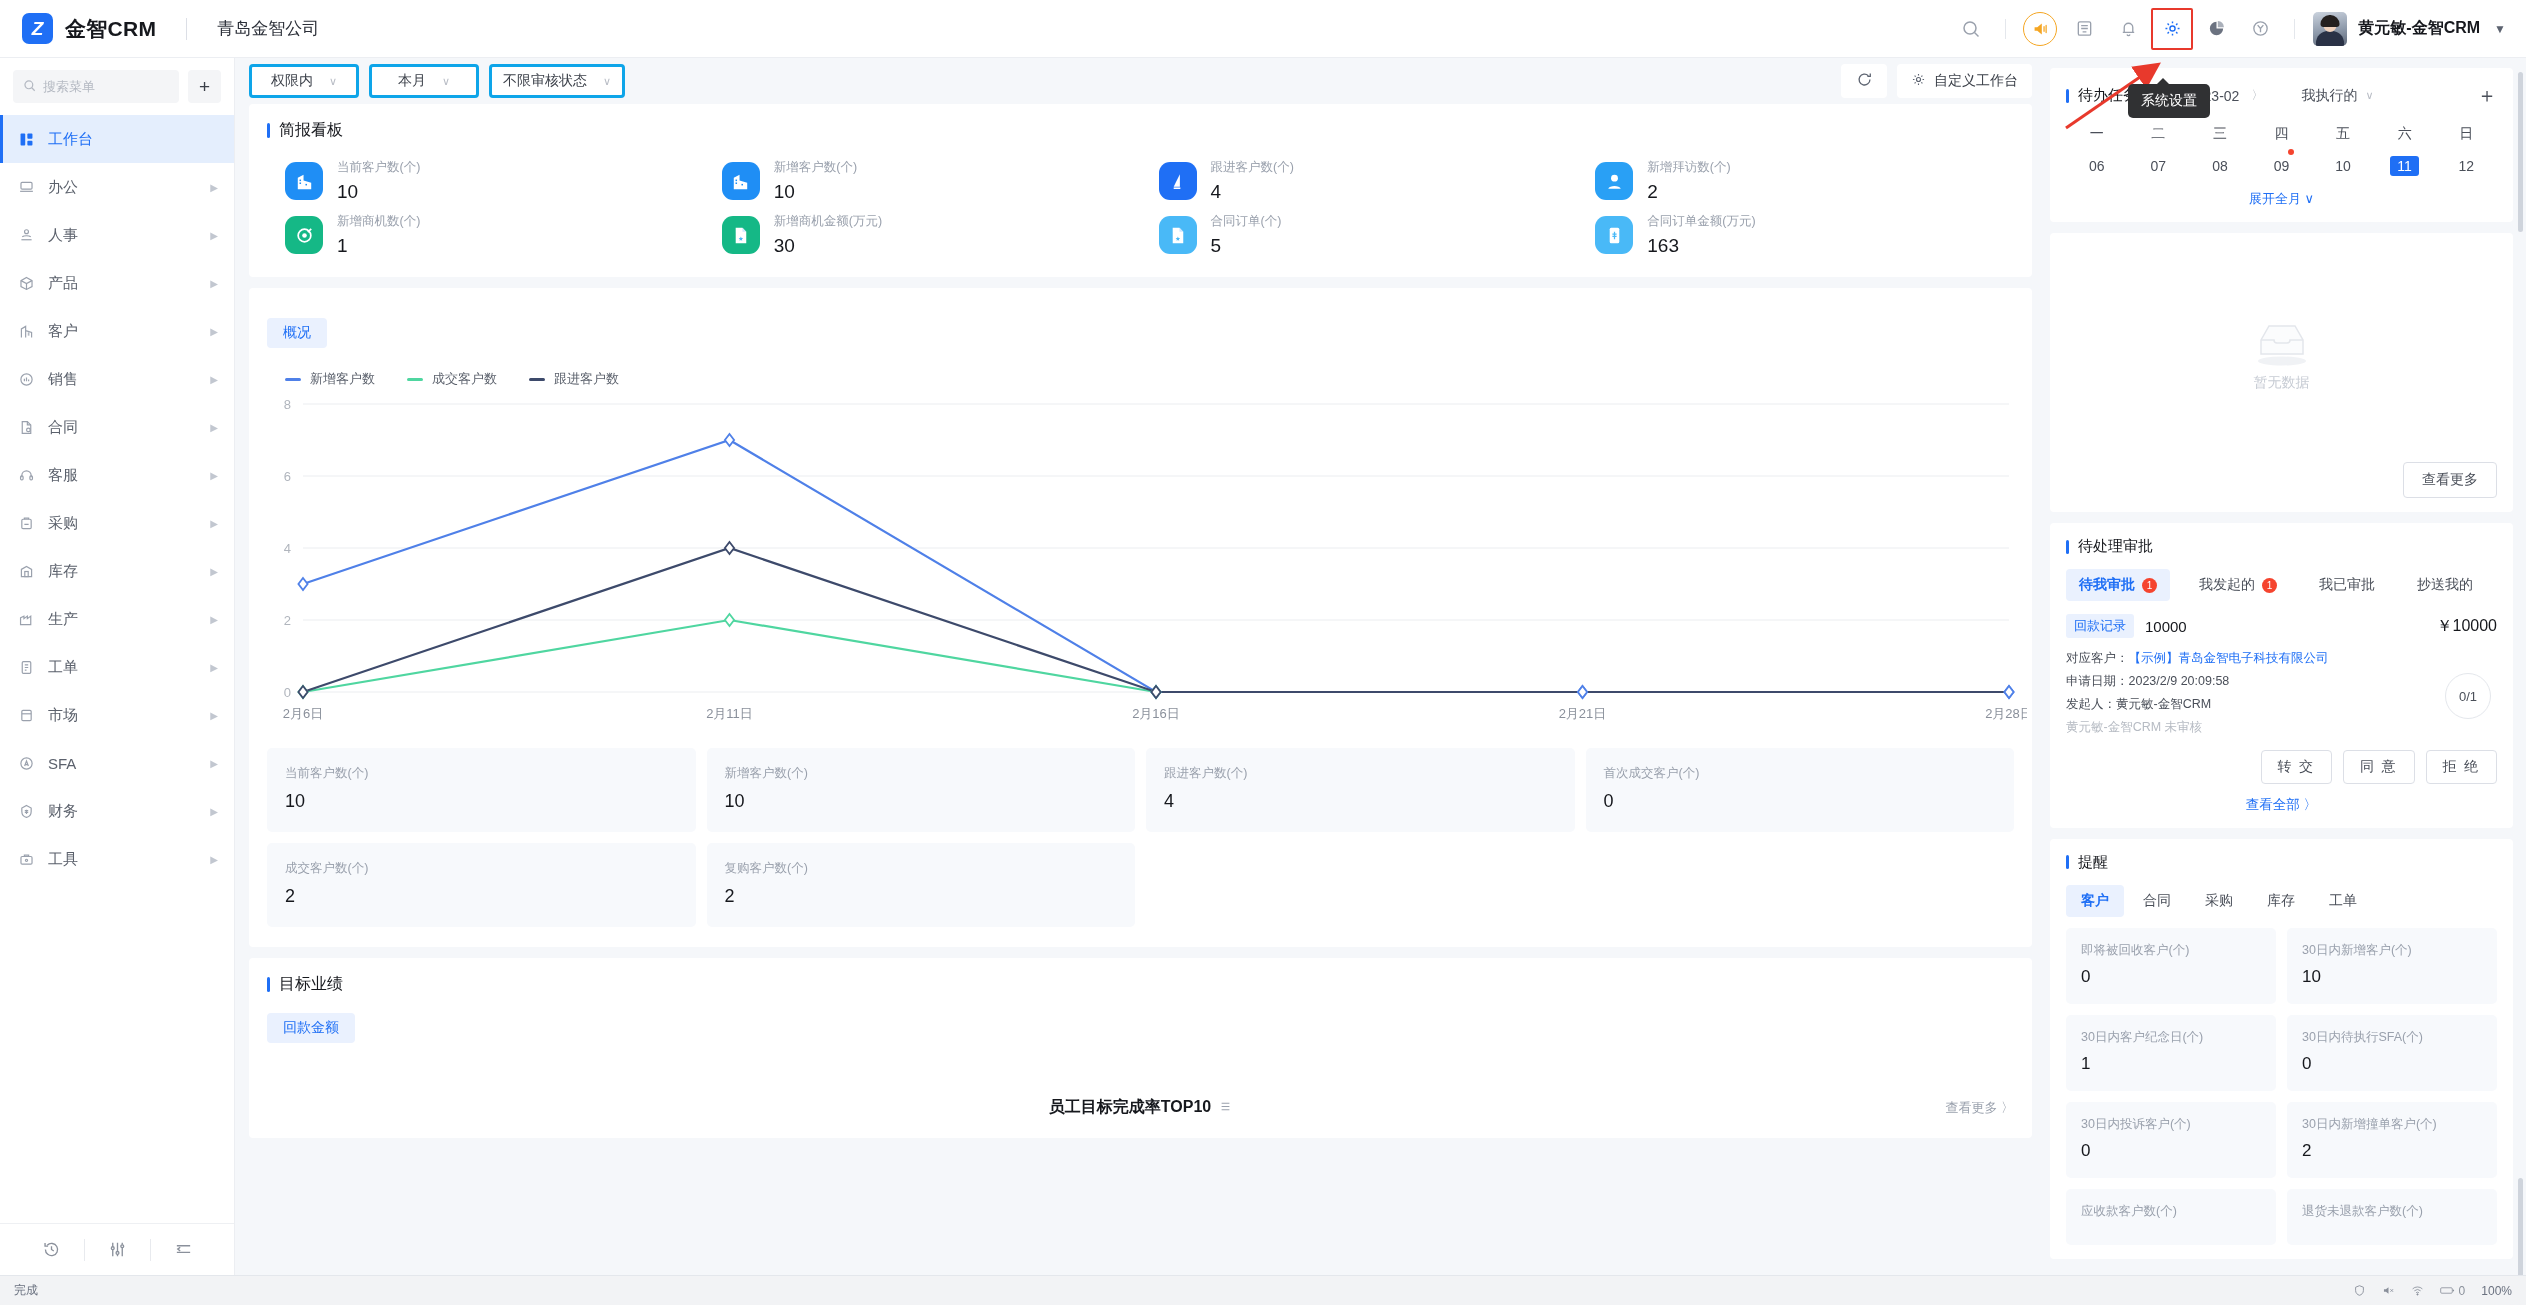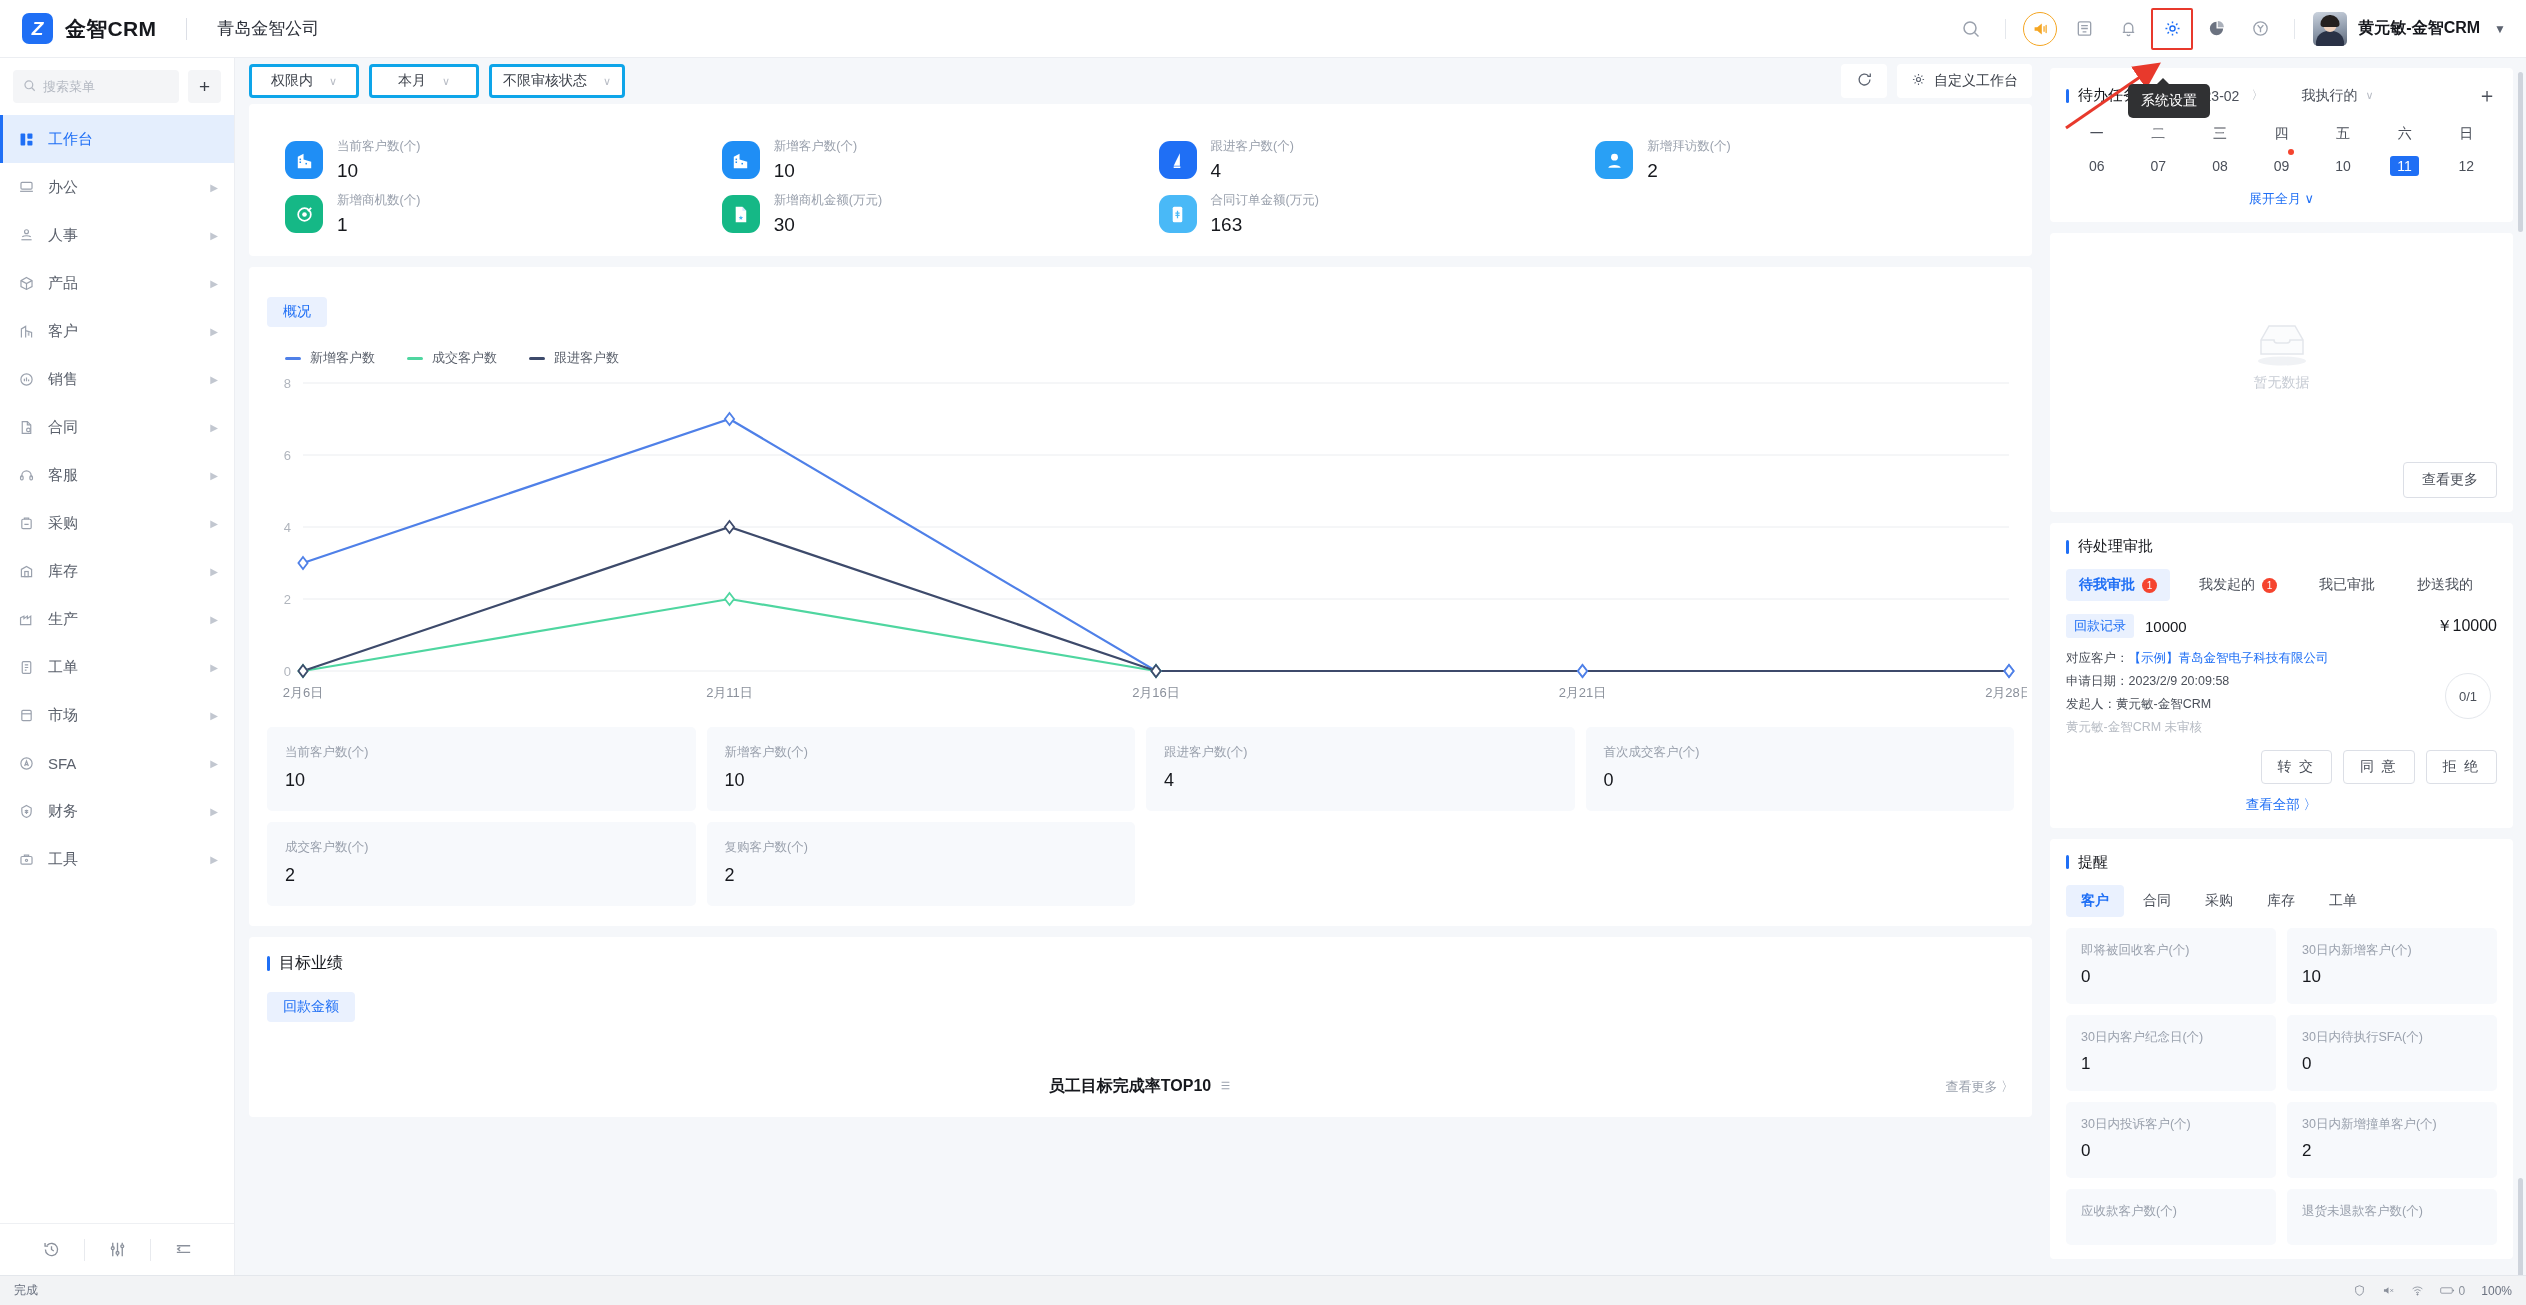--- a/index.html
+++ b/index.html
@@ -559,20 +559,21 @@
               </svg>
           </span>
           <span>自定义工作台</span>
         </div>
       </div>
     </div>
 
     <div class="main-scroll">
 
       <div class="panel">
+        <div class="panel-title">简报看板</div>
         <div class="stat-grid" id="stat-grid">
             <div class="stat">
               <div class="stat-ic" style="background:#1f8ef5">
                 <svg width="23" height="23" viewBox="0 0 24 24">
                   <path d="M5 20V8l6-3v15M11 20V11l8 2.4V20z" fill="#fff"></path>
                   <rect x="6.8" y="10" width="1.6" height="1.6" fill="#1f8ef5"></rect>
                   <rect x="6.8" y="13" width="1.6" height="1.6" fill="#1f8ef5"></rect>
                   <rect x="13" y="14.5" width="1.6" height="1.6" fill="#1f8ef5"></rect>
                 </svg>
               </div>
@@ -636,20 +637,33 @@
               <div class="stat-ic" style="background:#15b886">
                 <svg width="23" height="23" viewBox="0 0 24 24">
                   <path d="M7 4h7l4 4v12H7z" fill="#fff"></path>
                   <path d="M14 4v4h4" fill="#cfe6ff"></path>
                   <path d="M12.4 13l.7 1.5 1.6.2-1.2 1.1.3 1.6-1.4-.8-1.4.8.3-1.6-1.2-1.1 1.6-.2z" fill="#49b9f7"></path>
                 </svg>
               </div>
               <div class="stat-txt">
                 <div class="sl">新增商机金额(万元)</div>
                 <div class="sv">30</div>
+              </div>
+            </div>
+            <div class="stat">
+              <div class="stat-ic" style="background:#49b9f7">
+                <svg width="23" height="23" viewBox="0 0 24 24">
+                  <path d="M7 4h7l4 4v12H7z" fill="#fff"></path>
+                  <path d="M14 4v4h4" fill="#cfe6ff"></path>
+                  <path d="M12.4 13l.7 1.5 1.6.2-1.2 1.1.3 1.6-1.4-.8-1.4.8.3-1.6-1.2-1.1 1.6-.2z" fill="#49b9f7"></path>
+                </svg>
+              </div>
+              <div class="stat-txt">
+                <div class="sl">合同订单(个)</div>
+                <div class="sv">5</div>
               </div>
             </div>
             <div class="stat">
               <div class="stat-ic" style="background:#49b9f7">
                 <svg width="23" height="23" viewBox="0 0 24 24">
                   <rect x="7" y="4" width="10" height="16" rx="1.6" fill="#fff"></rect>
                   <path d="M12 8v8M9.8 10.5h4.4M9.8 13h4.4" stroke="#49b9f7" stroke-width="1.3"></path>
                 </svg>
               </div>
               <div class="stat-txt">

